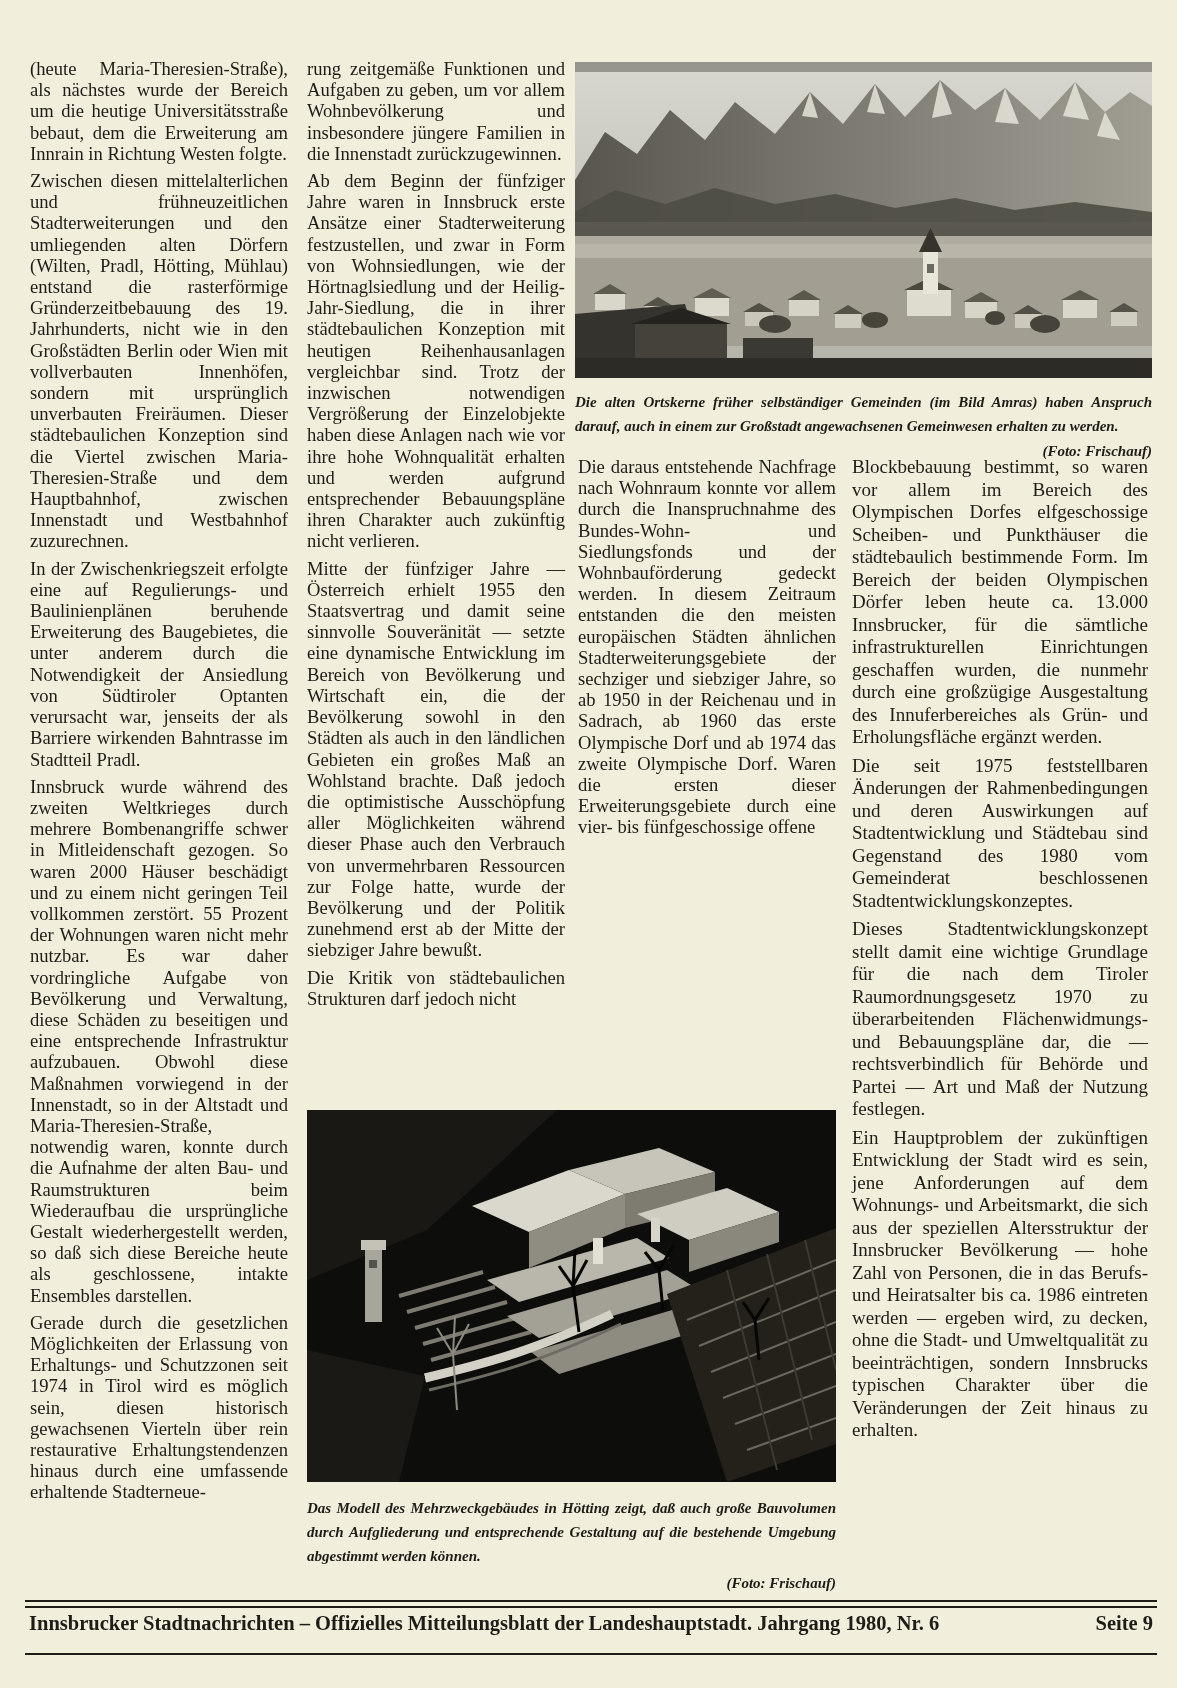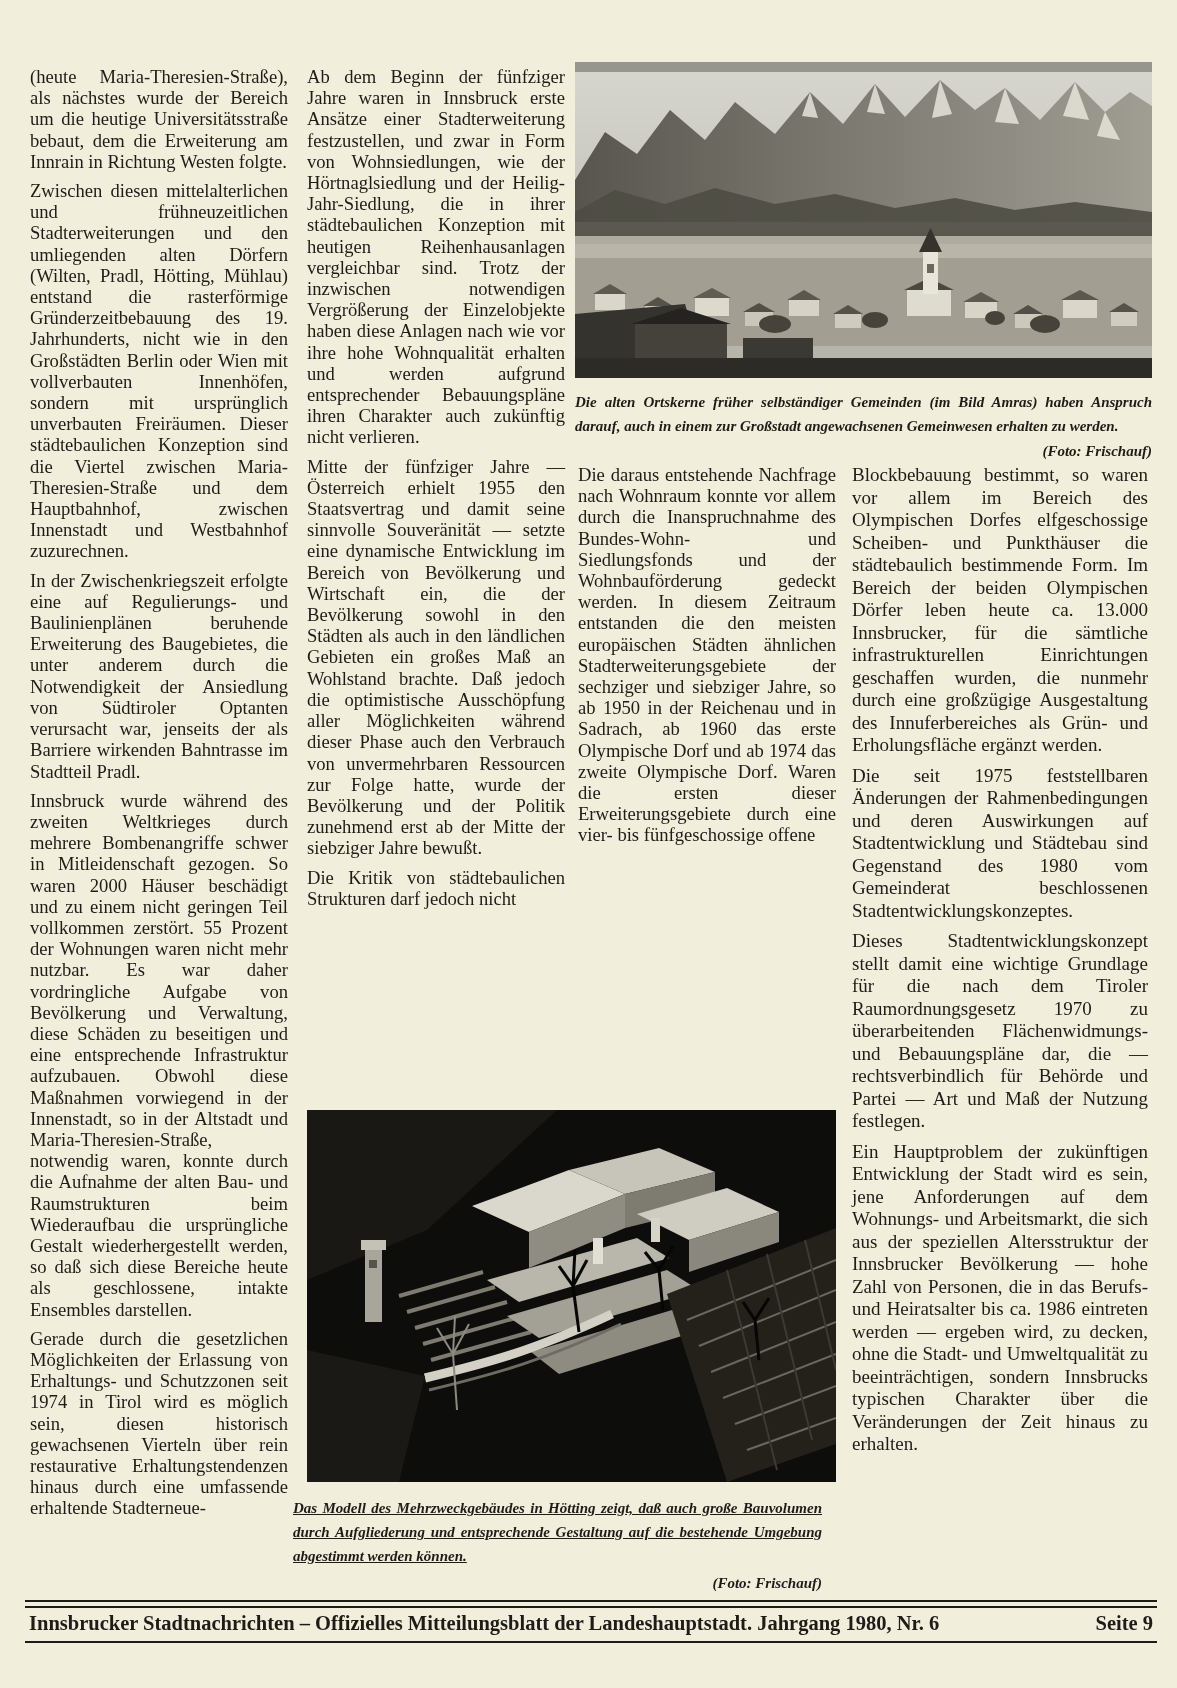--- a/index.html
+++ b/index.html
@@ -9,62 +9,63 @@
     position:relative; width:1177px; height:1688px;
     background:var(--paper); color:var(--ink);
     font-family:"Liberation Serif","DejaVu Serif",serif;
     overflow:hidden;
   }
   .col{
     position:absolute; text-align:justify;
     font-size:18.6px; line-height:21.2px;
     hyphens:auto; -webkit-hyphens:auto;
   }
-  .col p{ margin:8px 0 6px 0; }
+  .col p{ margin:0 0 6px 0; }
   #col1{ left:30px;  top:58px;  width:258px; }
   #col2{ left:307px; top:58px;  width:258px; }
   #col3{ left:578px; top:456px; width:258px; }
   #col4{ left:852px; top:456px; width:296px; font-size:19px; line-height:22.5px; }
 
   .photo{ position:absolute; overflow:hidden; background:#222; }
   .photo svg{ display:block; width:100%; height:100%; }
   #photo-amras{ left:575px; top:62px;  width:577px; height:316px; }
   #photo-model{ left:307px; top:1110px; width:529px; height:372px; }
 
   .caption{
     position:absolute; font-style:italic; font-weight:bold;
     font-size:15px; line-height:24px; text-align:justify;
   }
   #caption-amras{ left:575px; top:390px;  width:577px; height:74px; }
-  #caption-model{ left:293px; top:1496px; width:529px; height:100px;text-decoration:underline; }
+  #caption-model{ left:307px; top:1496px; width:529px; height:100px; }
   .credit{ position:absolute; right:0; bottom:1px; font-style:italic; font-weight:bold; }
 
   .footer{ position:absolute; left:25px; top:1600px; width:1132px; }
   .footer .rule{ border-top:2px solid var(--ink); }
   .footer .rule2{ margin-top:4px; }
   .footer-text{
     display:flex; justify-content:space-between; align-items:baseline;
-    padding:4px 4px 6px 4px; font-weight:bold; font-size:20.5px;
+    padding:4px 4px 18px 4px; font-weight:bold; font-size:20.5px;
     border-bottom:2px solid var(--ink);
   }
 </style>
 </head>
 <body style="--paper: #f1eedc; --ink: #1e1c17;">
 
 <div class="page">
 
   <div class="col" id="col1">
     <p>(heute Maria-Theresien-Straße), als nächstes wurde der Bereich um die heutige Universitätsstraße bebaut, dem die Erweiterung am Innrain in Richtung Westen folgte.</p>
     <p>Zwischen diesen mittelalterlichen und frühneuzeitlichen Stadterweiterungen und den umliegenden alten Dörfern (Wilten, Pradl, Hötting, Mühlau) entstand die rasterförmige Gründerzeitbebauung des 19. Jahrhunderts, nicht wie in den Großstädten Berlin oder Wien mit vollverbauten Innenhöfen, sondern mit ursprünglich unverbauten Freiräumen. Dieser städtebaulichen Konzeption sind die Viertel zwischen Maria-Theresien-Straße und dem Hauptbahnhof, zwischen Innenstadt und Westbahnhof zuzurechnen.</p>
     <p>In der Zwischenkriegszeit erfolgte eine auf Regulierungs- und Baulinienplänen beruhende Erweiterung des Baugebietes, die unter anderem durch die Notwendigkeit der Ansiedlung von Südtiroler Optanten verursacht war, jenseits der als Barriere wirkenden Bahntrasse im Stadtteil Pradl.</p>
     <p>Innsbruck wurde während des zweiten Weltkrieges durch mehrere Bombenangriffe schwer in Mitleidenschaft gezogen. So waren 2000 Häuser beschädigt und zu einem nicht geringen Teil vollkommen zerstört. 55 Prozent der Wohnungen waren nicht mehr nutzbar. Es war daher vordringliche Aufgabe von Bevölkerung und Verwaltung, diese Schäden zu beseitigen und eine entsprechende Infrastruktur aufzubauen. Obwohl diese Maßnahmen vorwiegend in der Innenstadt, so in der Altstadt und Maria-Theresien-Straße, notwendig waren, konnte durch die Aufnahme der alten Bau- und Raumstrukturen beim Wiederaufbau die ursprüngliche Gestalt wiederhergestellt werden, so daß sich diese Bereiche heute als geschlossene, intakte Ensembles darstellen.</p>
     <p>Gerade durch die gesetzlichen Möglichkeiten der Erlassung von Erhaltungs- und Schutzzonen seit 1974 in Tirol wird es möglich sein, diesen historisch gewachsenen Vierteln über rein restaurative Erhaltungstendenzen hinaus durch eine umfassende erhaltende Stadterneue-</p>
   </div>
 
   <div class="col" id="col2">
+    <p>rung zeitgemäße Funktionen und Aufgaben zu geben, um vor allem Wohnbevölkerung und insbesondere jüngere Familien in die Innenstadt zurückzugewinnen.</p>
     <p>Ab dem Beginn der fünfziger Jahre waren in Innsbruck erste Ansätze einer Stadterweiterung festzustellen, und zwar in Form von Wohnsiedlungen, wie der Hörtnaglsiedlung und der Heilig-Jahr-Siedlung, die in ihrer städtebaulichen Konzeption mit heutigen Reihenhausanlagen vergleichbar sind. Trotz der inzwischen notwendigen Vergrößerung der Einzelobjekte haben diese Anlagen nach wie vor ihre hohe Wohnqualität erhalten und werden aufgrund entsprechender Bebauungspläne ihren Charakter auch zukünftig nicht verlieren.</p>
     <p>Mitte der fünfziger Jahre — Österreich erhielt 1955 den Staatsvertrag und damit seine sinnvolle Souveränität — setzte eine dynamische Entwicklung im Bereich von Bevölkerung und Wirtschaft ein, die der Bevölkerung sowohl in den Städten als auch in den ländlichen Gebieten ein großes Maß an Wohlstand brachte. Daß jedoch die optimistische Ausschöpfung aller Möglichkeiten während dieser Phase auch den Verbrauch von unvermehrbaren Ressourcen zur Folge hatte, wurde der Bevölkerung und der Politik zunehmend erst ab der Mitte der siebziger Jahre bewußt.</p>
     <p>Die Kritik von städtebaulichen Strukturen darf jedoch nicht</p>
   </div>
 
   <div class="photo" id="photo-amras">
     <svg viewBox="0 0 577 316" preserveAspectRatio="none">
       <defs>
         <linearGradient id="sky" x1="0" y1="0" x2="0" y2="1">
           <stop offset="0" stop-color="#d8d7cf"></stop>

